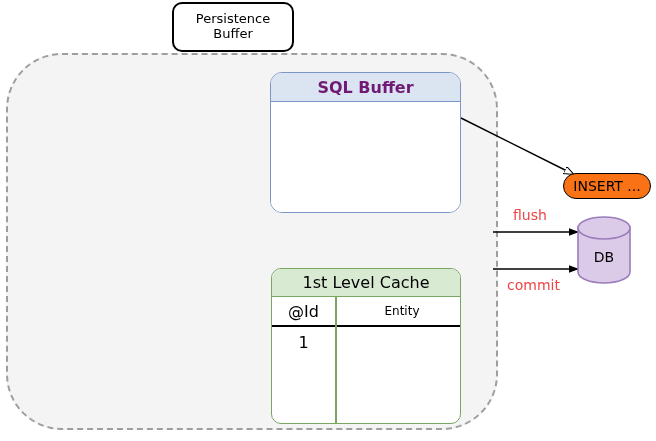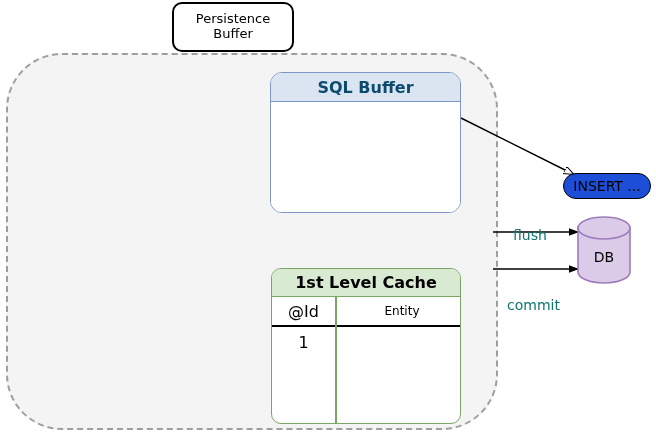--- a/index.html
+++ b/index.html
@@ -66,21 +66,21 @@
   }
   .sql-buffer-header {
     height: 29px;
     background: #dbe5f1;
     border-bottom: 1.4px solid #7b96c4;
     display: flex;
     align-items: center;
     justify-content: center;
     font-size: 16px;
     font-weight: bold;
-    color: #0c4a6e;
+    color: #701a75;
     box-sizing: border-box;
   }
   .sql-buffer-body {
     height: calc(100% - 29px);
     background: #ffffff;
   }
 
   
   .cache-table {
     position: absolute;
@@ -96,21 +96,21 @@
     z-index: 4;
   }
   .cache-header {
     height: 28px;
     background: #d9ead3;
     border-bottom: 1.4px solid #7aa663;
     display: flex;
     align-items: center;
     justify-content: center;
     font-size: 16px;
-    font-weight: bold;
+    font-weight: normal;
     color: #000000;
     box-sizing: border-box;
   }
   .cache-grid {
     position: relative;
     height: calc(100% - 28px);
   }
   .cache-colsep {
     position: absolute;
     left: 63px;
@@ -167,40 +167,39 @@
     color: #000000;
   }
 
   
   .insert-pill {
     position: absolute;
     left: 563px;
     top: 173px;
     width: 88px;
     height: 26px;
-    background: #1d4ed8;
+    background: #f97316;
     border: 1.6px solid #000000;
     border-radius: 14px;
     box-sizing: border-box;
     display: flex;
     align-items: center;
     justify-content: center;
     font-size: 14px;
     color: #000000;
     z-index: 6;
   }
 
   
   .arrow-label {
     position: absolute;
     font-size: 14px;
-    color: #0f766e;
+    color: #ef4444;
     z-index: 6;
     white-space: nowrap;
-    margin-top: 20px;
   }
   .label-flush  { left: 513px; top: 207px; }
   .label-commit { left: 507px; top: 277px; }
 
   
   .connectors {
     position: absolute;
     left: 0; top: 0;
     width: 656px;
     height: 441px;

